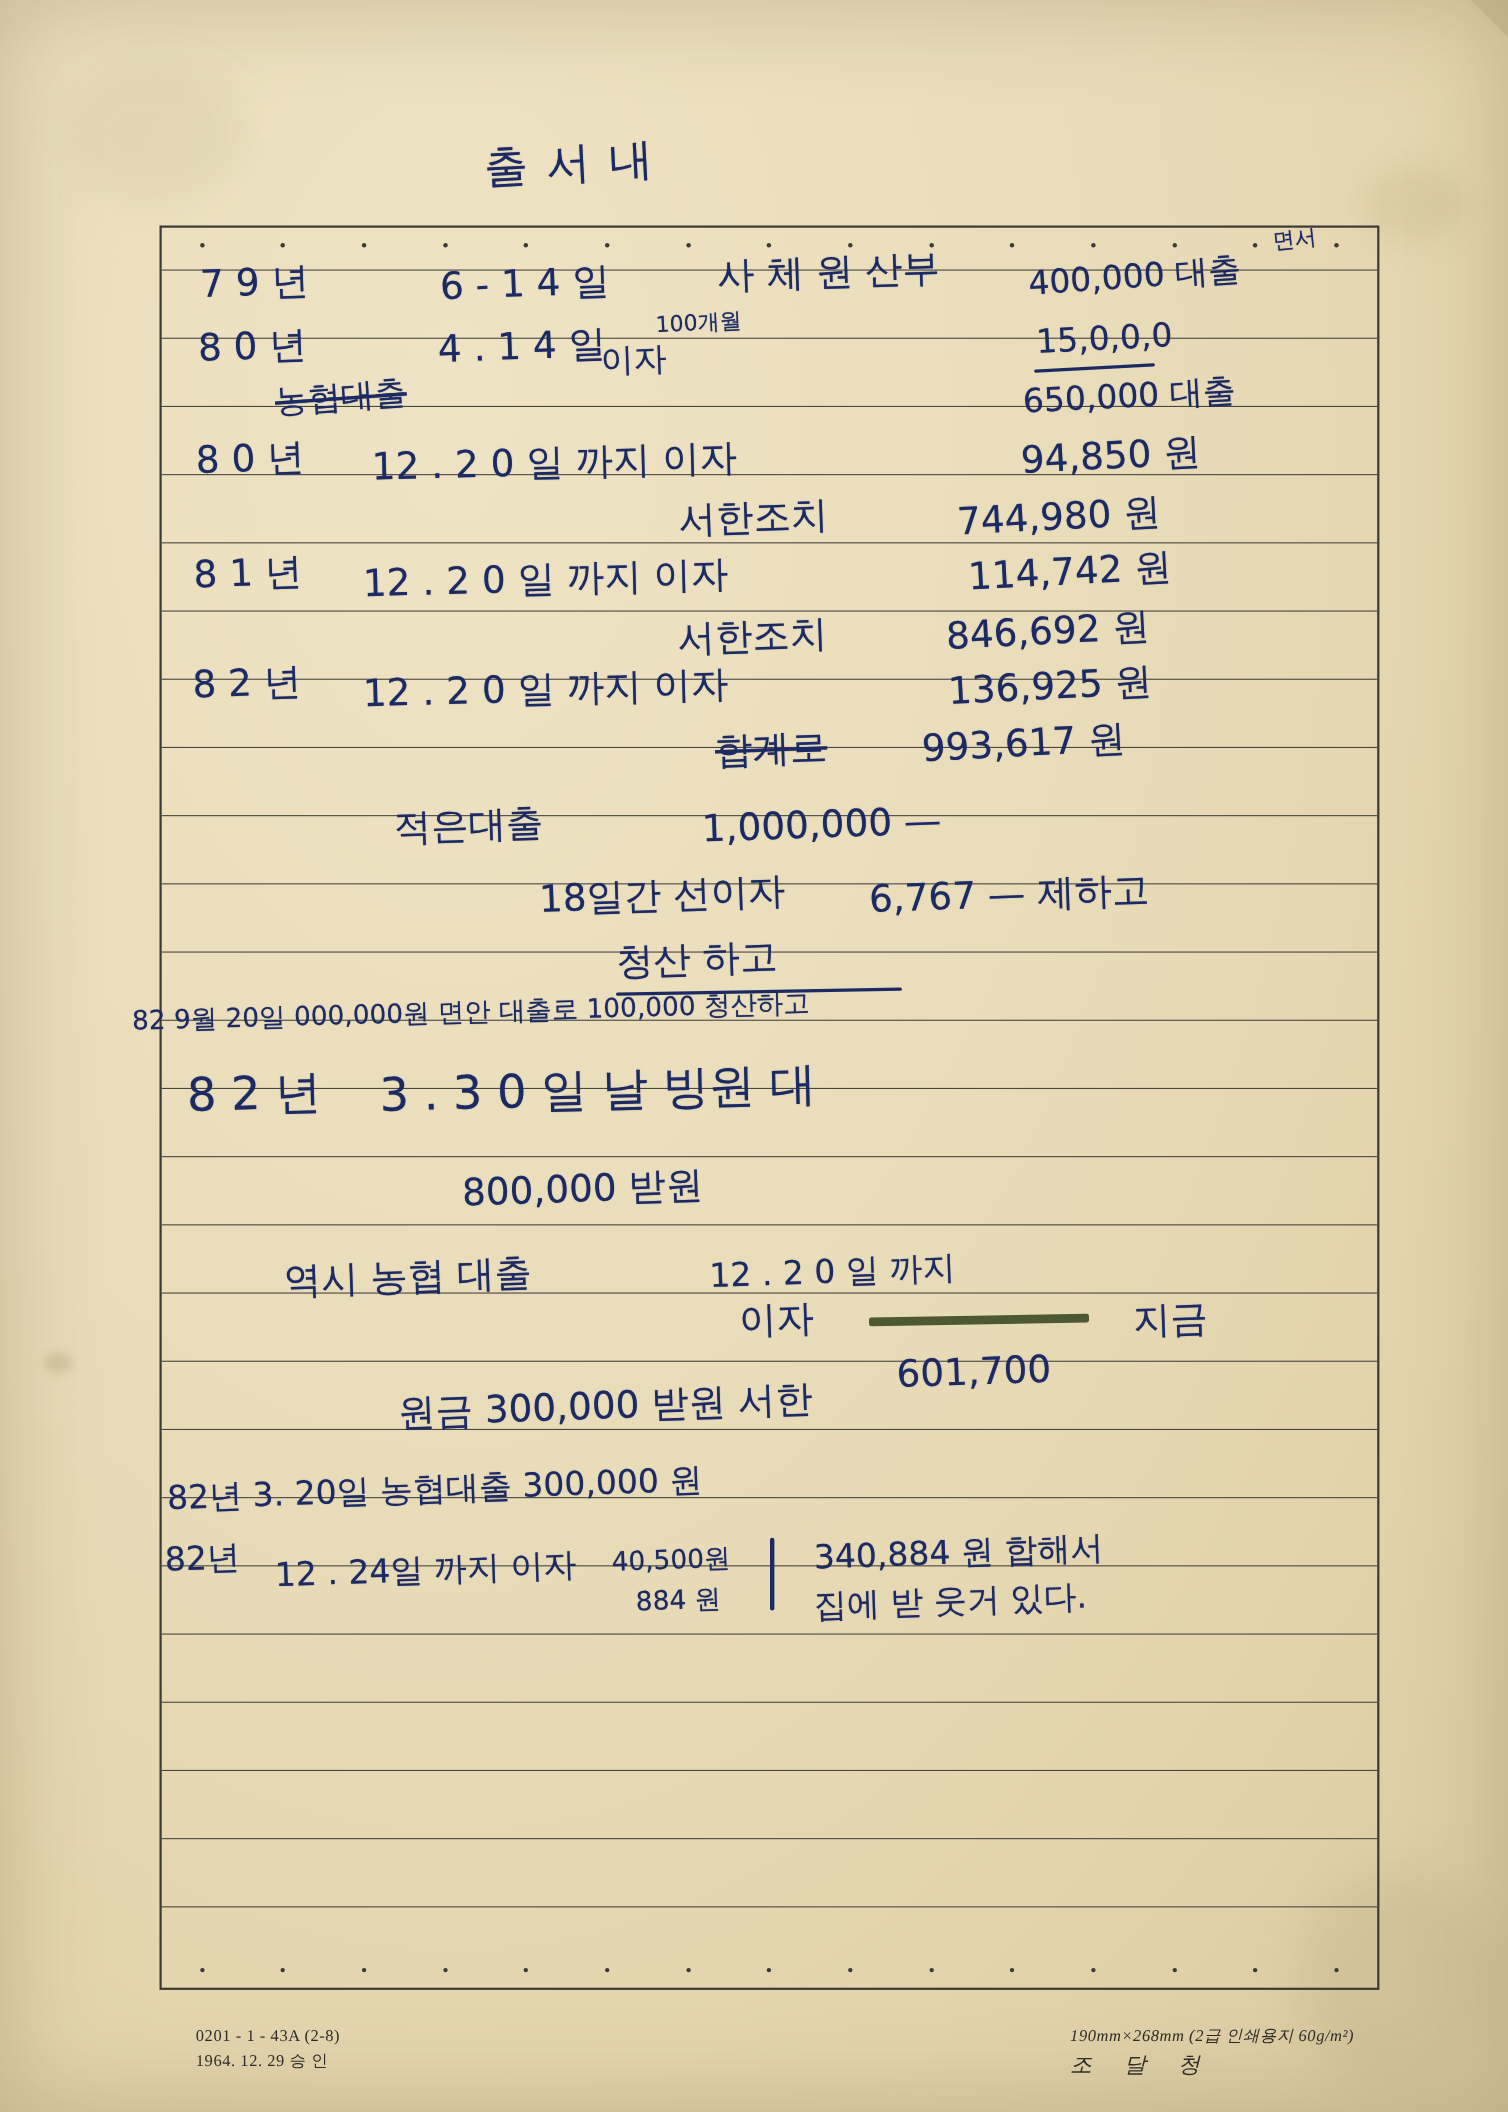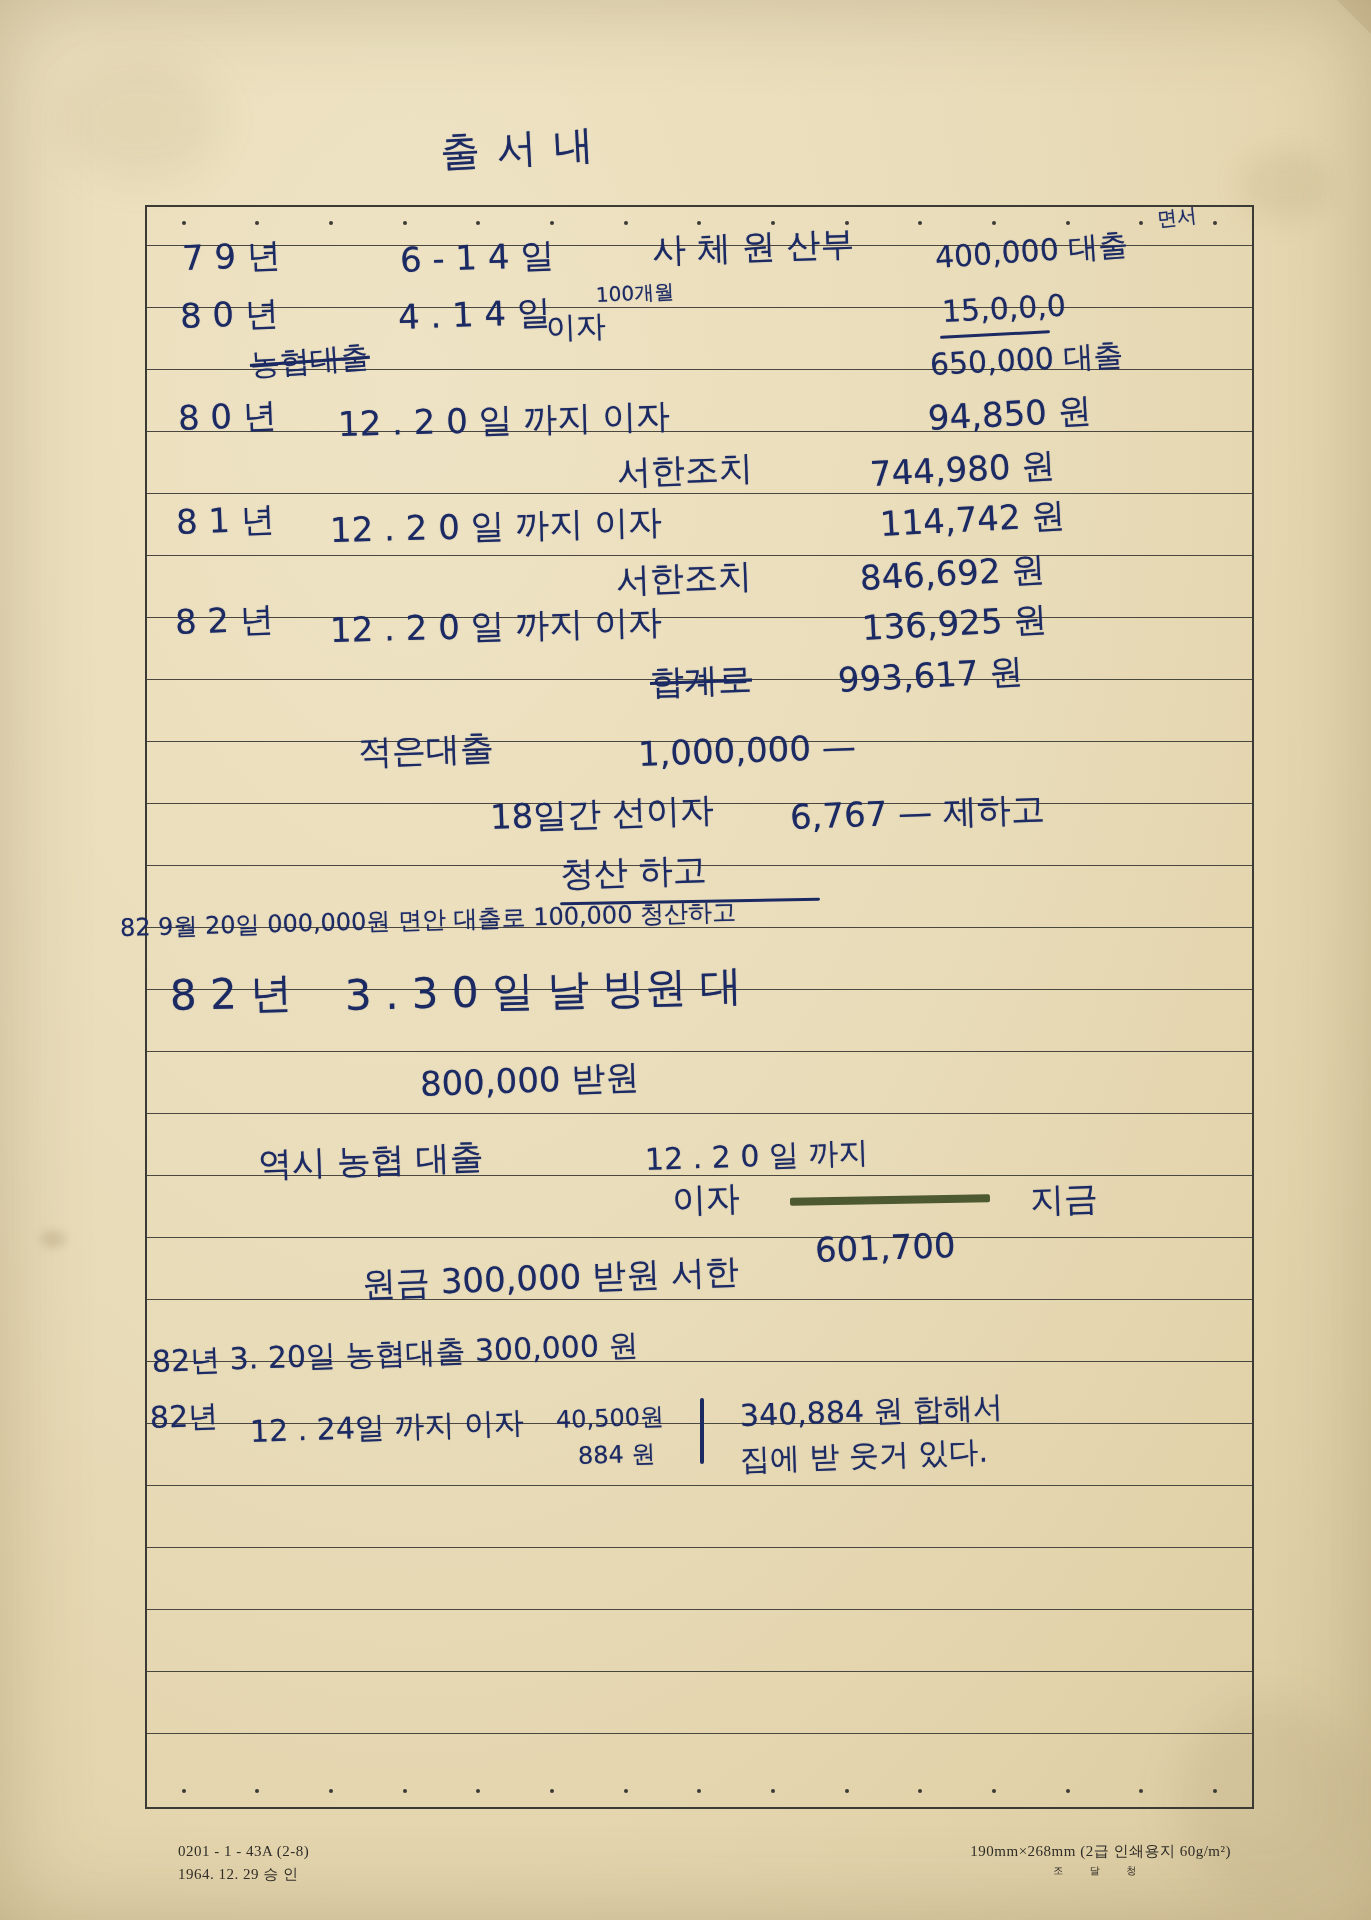--- a/index.html
+++ b/index.html
@@ -106,28 +106,29 @@
     font-size: 15px;
     color: #2e2c28;
     font-family: "Liberation Serif", serif;
     line-height: 1.55;
     letter-spacing: .5px;
   }
   .footer-right {
     position: absolute;
     right: 140px;
     top: 1840px;
-    text-align: center;
+    text-align: left;
     font-size: 15px;
     color: #2e2c28;
     font-family: "Liberation Serif", serif;
     line-height: 1.55;
     letter-spacing: .5px;
-  }
-  .footer-right .agency { letter-spacing: 12px; font-size: 10px; }
+    font-style: italic;
+  }
+  .footer-right .agency { letter-spacing: 12px; font-size: 20px; }
 </style>
 </head>
 <body>
 
 <div class="page">
 
   <div class="blotch b3"></div>
   <div class="blotch b2"></div>
   <div class="blotch b1"></div>
   <div class="blotch b4"></div>

